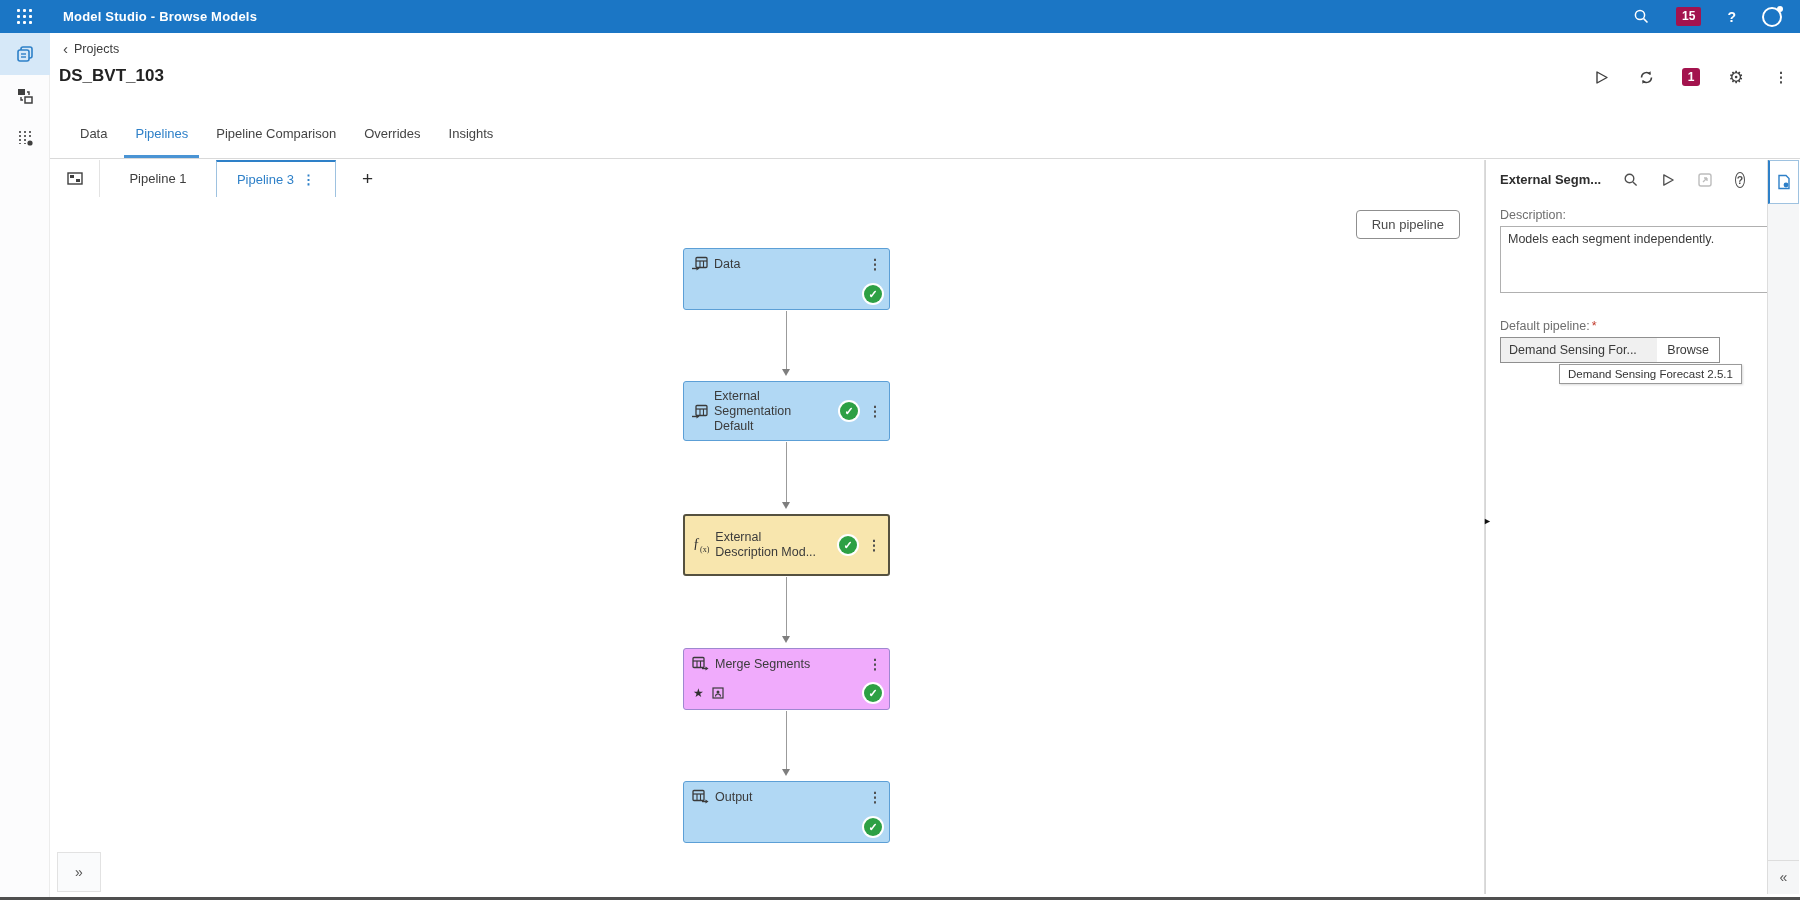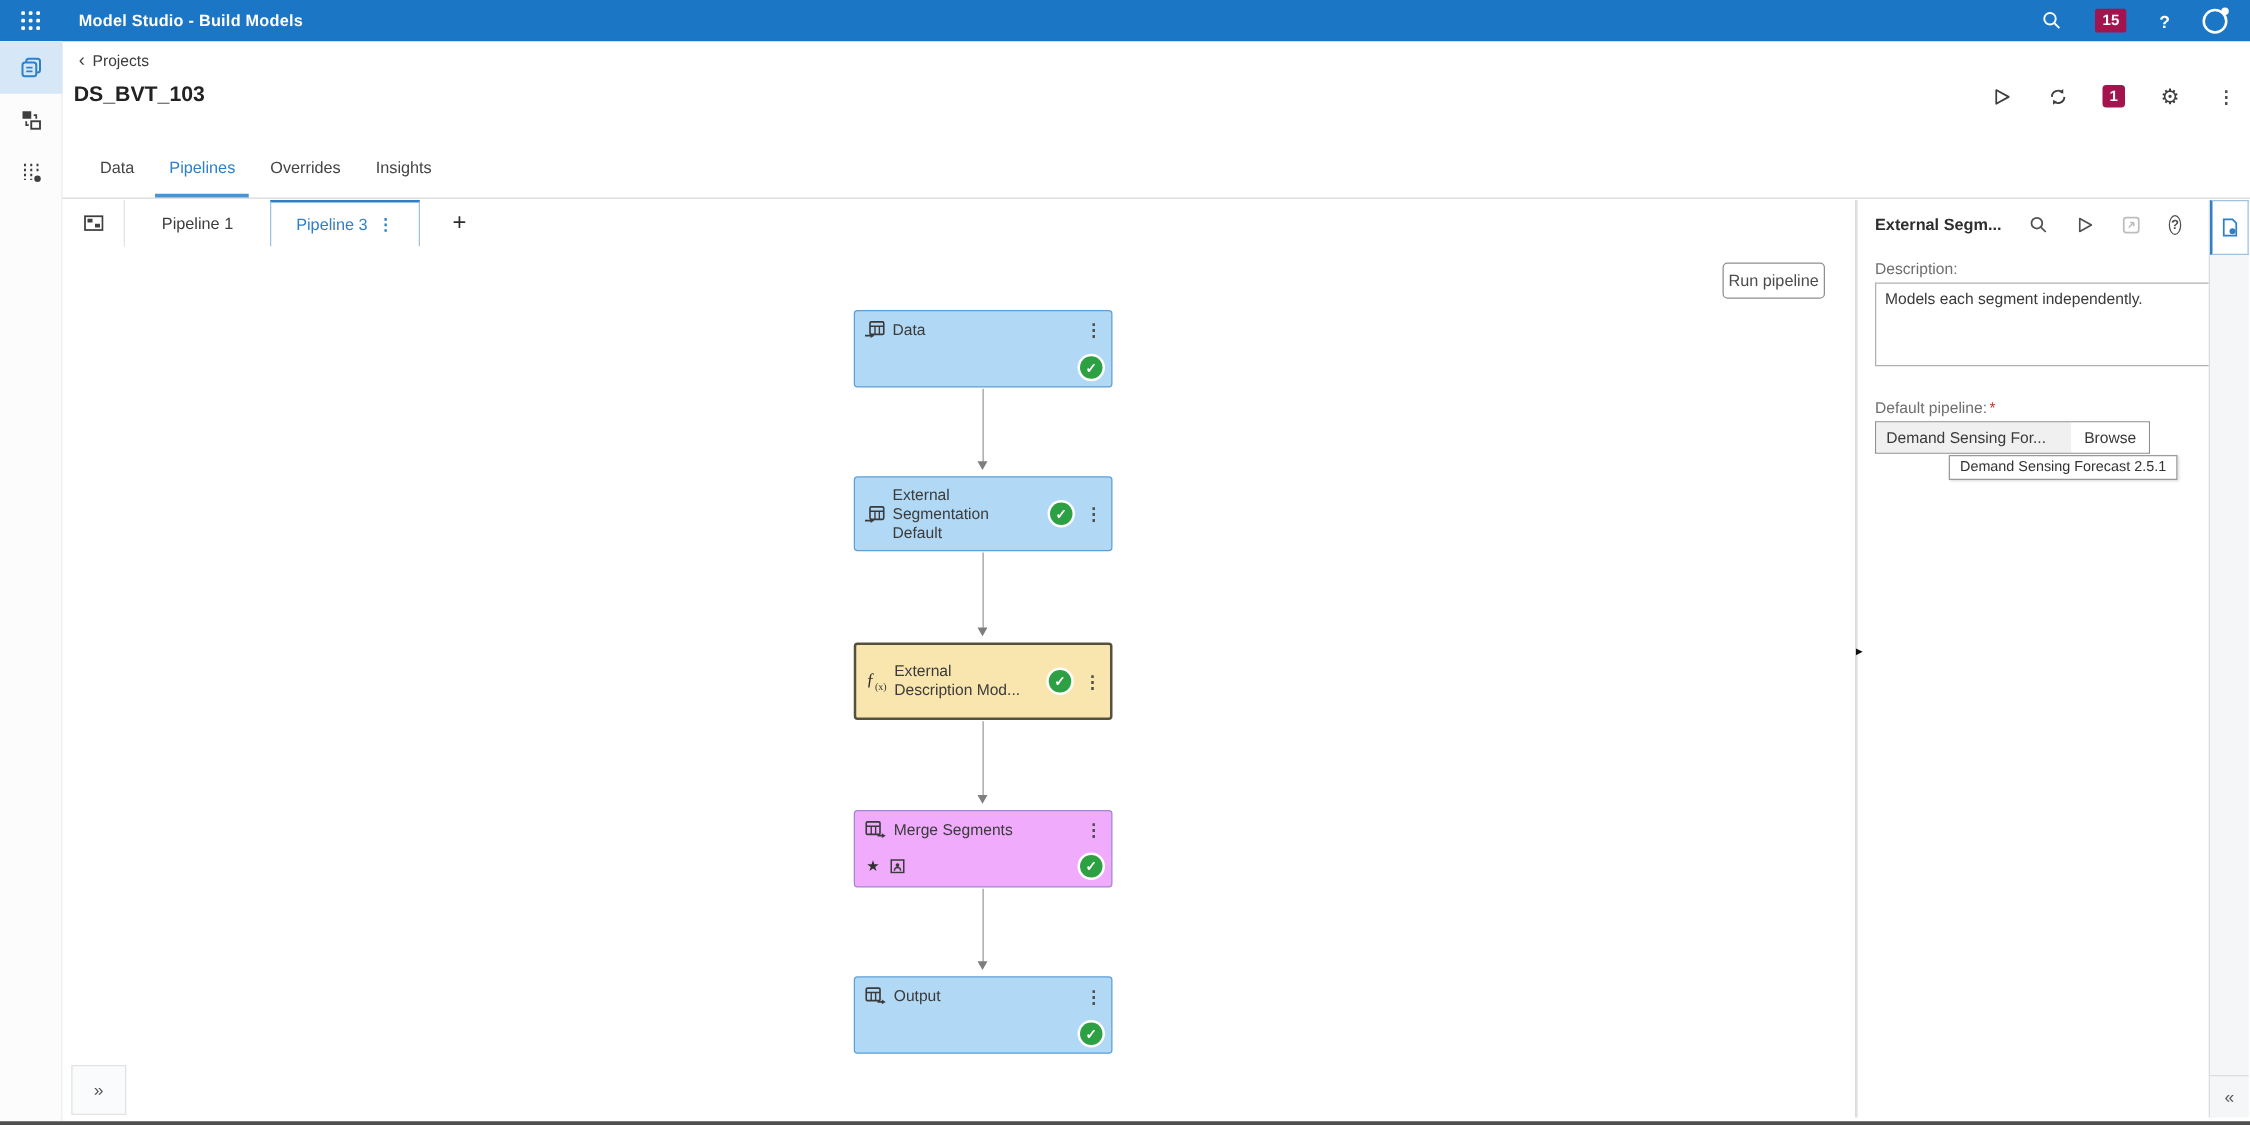--- a/index.html
+++ b/index.html
@@ -53,21 +53,21 @@
   .ts-icon { width:50px; display:flex; align-items:center; justify-content:center;
              border-right:1px solid #e3e3e3; cursor:pointer; }
   .ptab { width:116px; display:flex; align-items:center; justify-content:center; font-size:13px; color:#3d3d3d; cursor:pointer; }
   .ptab.active { width:120px; background:#fff; border:1px solid #9ec2e0; border-top:2px solid #2e80c8;
                  border-bottom:none; color:#2e80c8; gap:8px; }
   .ptab.active .kebab { color:#2e80c8; font-size:13px; }
   .ts-add { margin-left:26px; align-self:center; font-size:19px; color:#2d2d2d; cursor:pointer; line-height:1; }
 
   .canvas { position:relative; height:697px; }
   .run-btn { position:absolute; right:24px; top:13px; background:#fff; border:1px solid #8f8f8f;
-             border-radius:4px; padding:6px 4px; font-size:13px; color:#4b4b4b; cursor:pointer; }
+             border-radius:4px; padding:6px 15px; font-size:13px; color:#4b4b4b; cursor:pointer; }
 
   
   .node { position:absolute; left:633px; width:207px; height:62px; border-radius:3px;
           display:flex; flex-direction:column; cursor:pointer; }
   .node.blue   { background:#b1d8f4; border:1px solid #5c9fd6; }
   .node.yellow { background:#f8e6ae; border:2px solid #55513f; }
   .node.purple { background:#f0abfc; border:1px solid #9e88d0; }
   .nh { display:flex; align-items:center; gap:6px; padding:7px 7px 0 8px; }
   .nr { display:flex; align-items:center; gap:6px; padding:0 7px 0 8px; height:100%; }
   .nlabel { font-size:12.5px; color:#3b3b3b; }
@@ -138,21 +138,21 @@
           <i></i>
           <i></i>
           <i></i>
           <i></i>
           <i></i>
           <i></i>
           <i></i>
           <i></i>
       </div>
     </div>
-    <div class="appbar-title">Model Studio - Build Models</div>
+    <div class="appbar-title">Model Studio - Browse Models</div>
     <div class="appbar-right">
       <span>
         <svg width="17" height="17" viewBox="0 0 17 17">
             <circle cx="7" cy="7" r="4.6" fill="none" stroke="#fff" stroke-width="1.5"></circle>
             <line x1="10.6" y1="10.6" x2="14.5" y2="14.5" stroke="#fff" stroke-width="1.5"></line>
           </svg>
       </span>
       <span class="tb-badge">15</span>
       <span class="tb-help">?</span>
       <span class="avatar">
@@ -212,20 +212,21 @@
         </svg>
       </span>
       <span class="badge1">1</span>
       <span class="gear">⚙</span>
       <span class="kebab">⋮</span>
     </div>
 
     <div class="main-tabs">
       <div class="mtab">Data</div>
       <div class="mtab active">Pipelines</div>
+      <div class="mtab">Pipeline Comparison</div>
       <div class="mtab">Overrides</div>
       <div class="mtab">Insights</div>
     </div>
 
     <div class="workspace">
 
       <div class="canvas-col">
         <div class="tabstrip">
           <div class="ts-icon">
             <svg width="16" height="13" viewBox="0 0 16 13">

